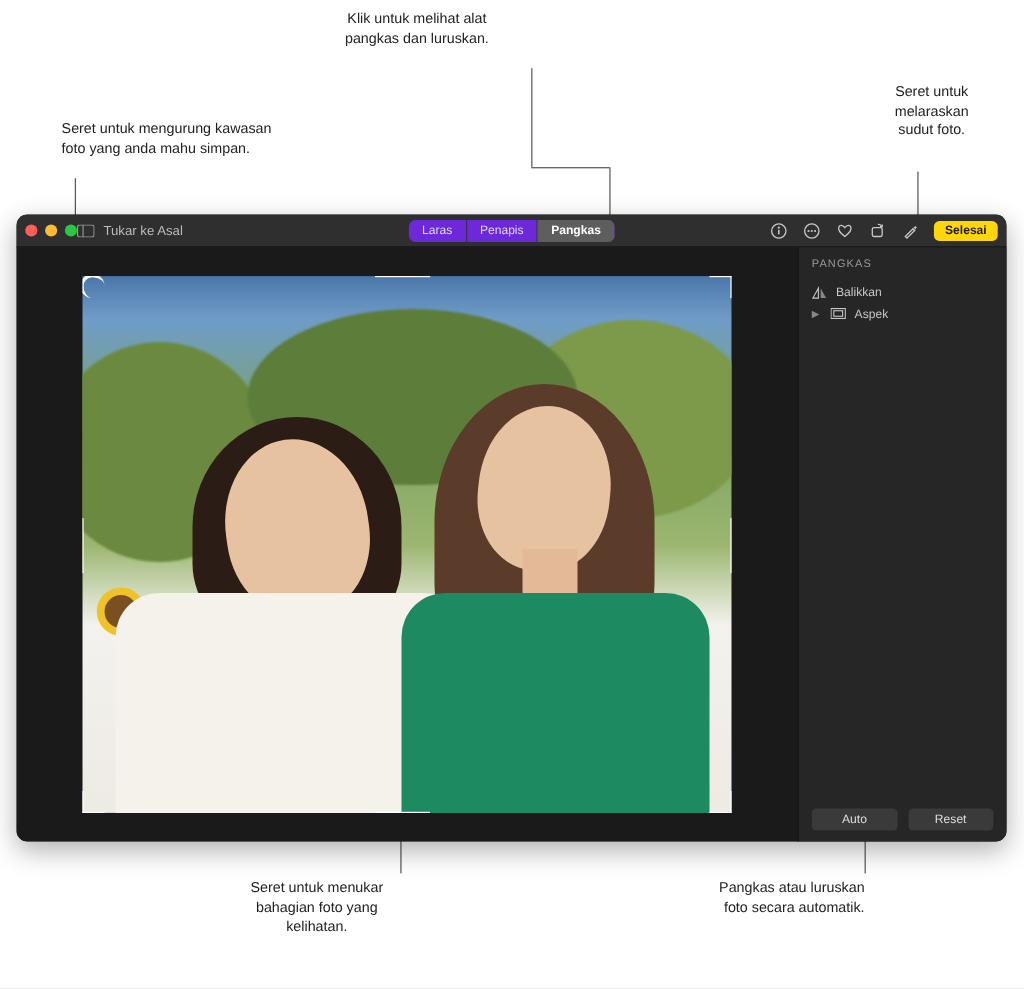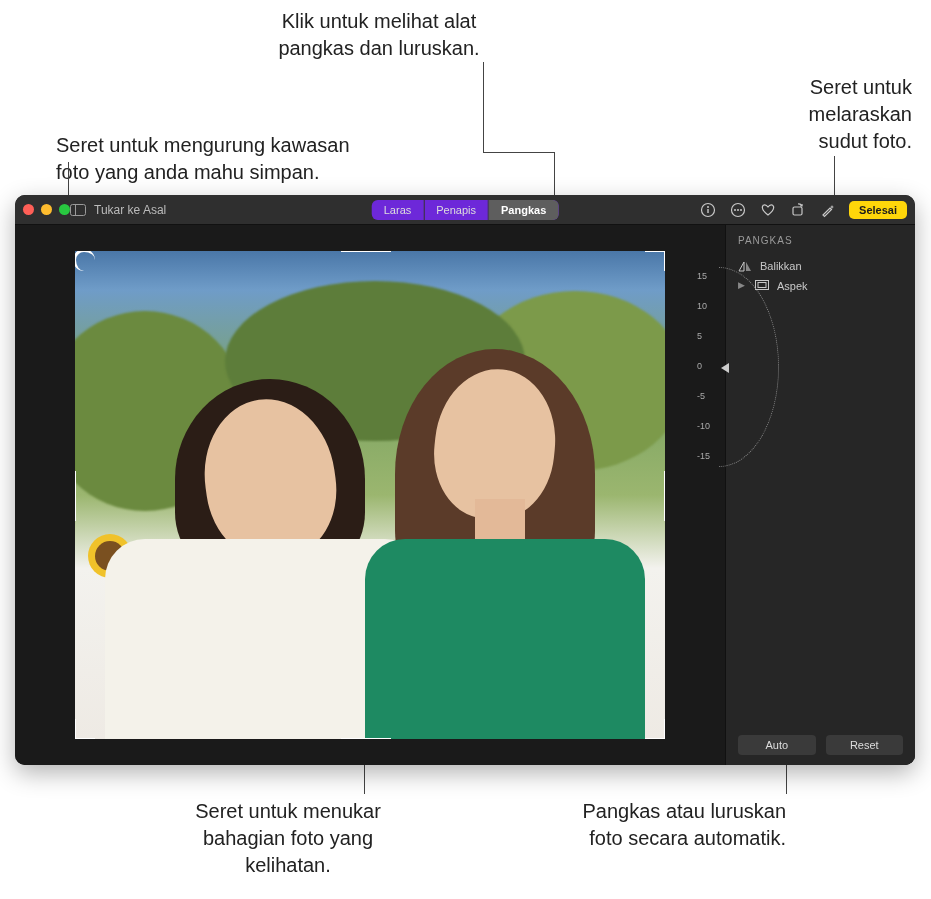--- a/index.html
+++ b/index.html
@@ -9,21 +9,21 @@
     background: #fff;
     font-family: -apple-system, "Helvetica Neue", Arial, sans-serif;
     position: relative;
     overflow: hidden;
   }
 
   
   .callout {
     position: absolute;
     color: #222;
-    font-size: 20px;
+    font-size: 13px;
     line-height: 1.35;
     text-align: right;
     white-space: pre-line;
   }
   .callout.left { text-align: left; }
   .callout.center { text-align: center; }
 
   .callout-line {
     position: absolute;
     background: #444;
@@ -256,25 +256,25 @@
 </style>
 </head>
 <body>
 
 <div class="callout center" style="left:264px; top:8px; width:230px;">Klik untuk melihat alat
 pangkas dan luruskan.</div>
 <div class="callout-line" style="left:483px; top:62px; width:1px; height:90px;"></div>
 <div class="callout-line" style="left:483px; top:152px; width:71px; height:1px;"></div>
 <div class="callout-line" style="left:554px; top:152px; width:1px; height:48px;"></div>
 
-<div class="callout left" style="left:56px; top:108px; width:320px;margin-top:24px;">Seret untuk mengurung kawasan
+<div class="callout left" style="left:56px; top:108px; width:320px;">Seret untuk mengurung kawasan
 foto yang anda mahu simpan.</div>
 <div class="callout-line" style="left:68px; top:162px; width:1px; height:86px;"></div>
 
-<div class="callout" style="left:782px; top:74px; width:130px;">Seret untuk
+<div class="callout" style="left:782px; top:74px; width:130px;text-align:center;">Seret untuk
 melaraskan
 sudut foto.</div>
 <div class="callout-line" style="left:834px; top:156px; width:1px; height:320px;"></div>
 <div class="callout-line" style="left:703px; top:476px; width:131px; height:1px;"></div>
 
 <div class="callout center" style="left:178px; top:798px; width:220px;">Seret untuk menukar
 bahagian foto yang
 kelihatan.</div>
 <div class="callout-line" style="left:364px; top:672px; width:1px; height:122px;"></div>
 
@@ -399,25 +399,14 @@
       </div>
       <div class="panel-fill"></div>
       <div class="panel-footer">
         <div class="footer-btn">Auto</div>
         <div class="footer-btn">Reset</div>
       </div>
     </div>
 
   </div>
 
-  <div class="angle-dial">
-    <div class="dial-arc"></div>
-    <span class="dial-tick" style="top:4px;">15</span>
-    <span class="dial-tick" style="top:34px;">10</span>
-    <span class="dial-tick" style="top:64px;">5</span>
-    <span class="dial-tick" style="top:94px;">0</span>
-    <span class="dial-tick" style="top:124px;">-5</span>
-    <span class="dial-tick" style="top:154px;">-10</span>
-    <span class="dial-tick" style="top:184px;">-15</span>
-    <div class="dial-pointer"></div>
-  </div>
 
 </div>
 
 </body></html>

